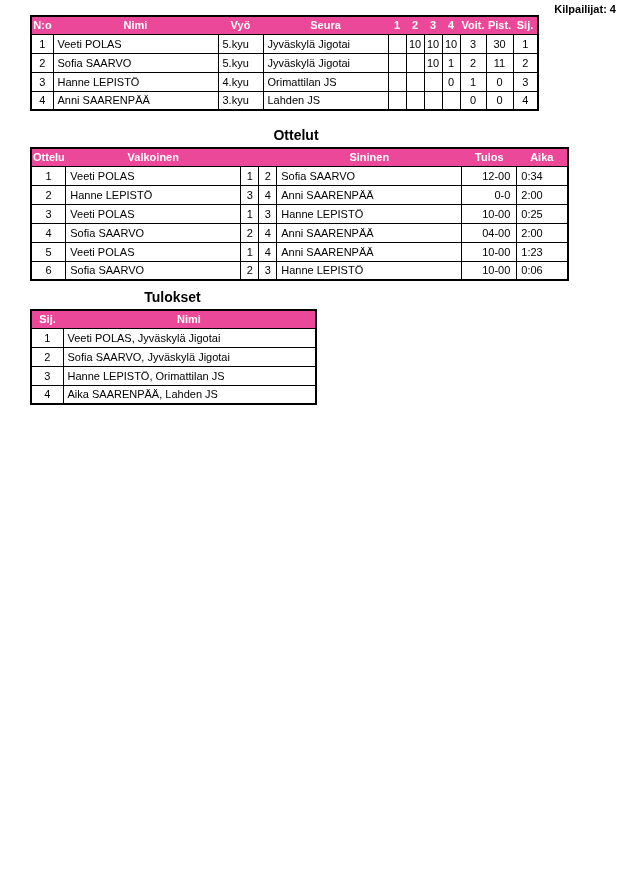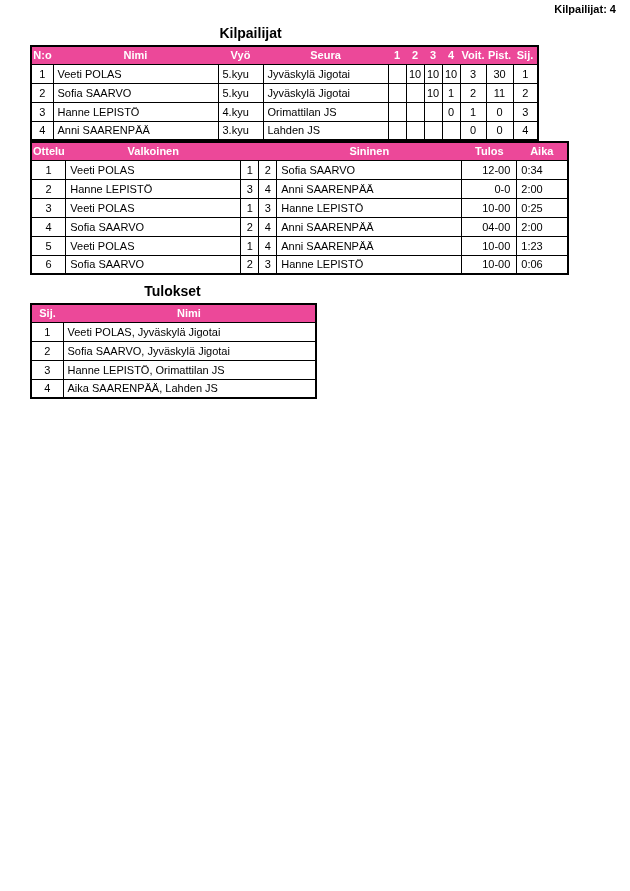--- a/index.html
+++ b/index.html
@@ -65,21 +65,20 @@
   .l { text-align:left; }
   .r { text-align:right; padding-right:6px !important; }
 </style>
 </head>
 <body>
 
 <div class="page">
 
   <div class="count">Kilpailijat: 4</div>
 
-  <div class="section-heading" id="h-kilpailijat">Kilpailijat</div>
 
   <table class="tbl">
     <colgroup>
       <col style="width:22px">
         <col style="width:165px">
         <col style="width:45px">
         <col style="width:125px">
       <col style="width:18px">
         <col style="width:18px">
         <col style="width:18px">
@@ -152,20 +151,21 @@
         <td class="c"></td>
         <td class="c"></td>
         <td class="c"></td>
         <td class="c">0</td>
         <td class="c">0</td>
         <td class="c">4</td>
       </tr>
     </tbody>
   </table>
 
+  <div class="section-heading" id="h-ottelut">Ottelut</div>
 
   <table class="tbl">
     <colgroup>
       <col style="width:30px">
         <col style="width:175px">
         <col style="width:18px">
         <col style="width:18px">
       <col style="width:185px">
         <col style="width:55px">
         <col style="width:51px">

